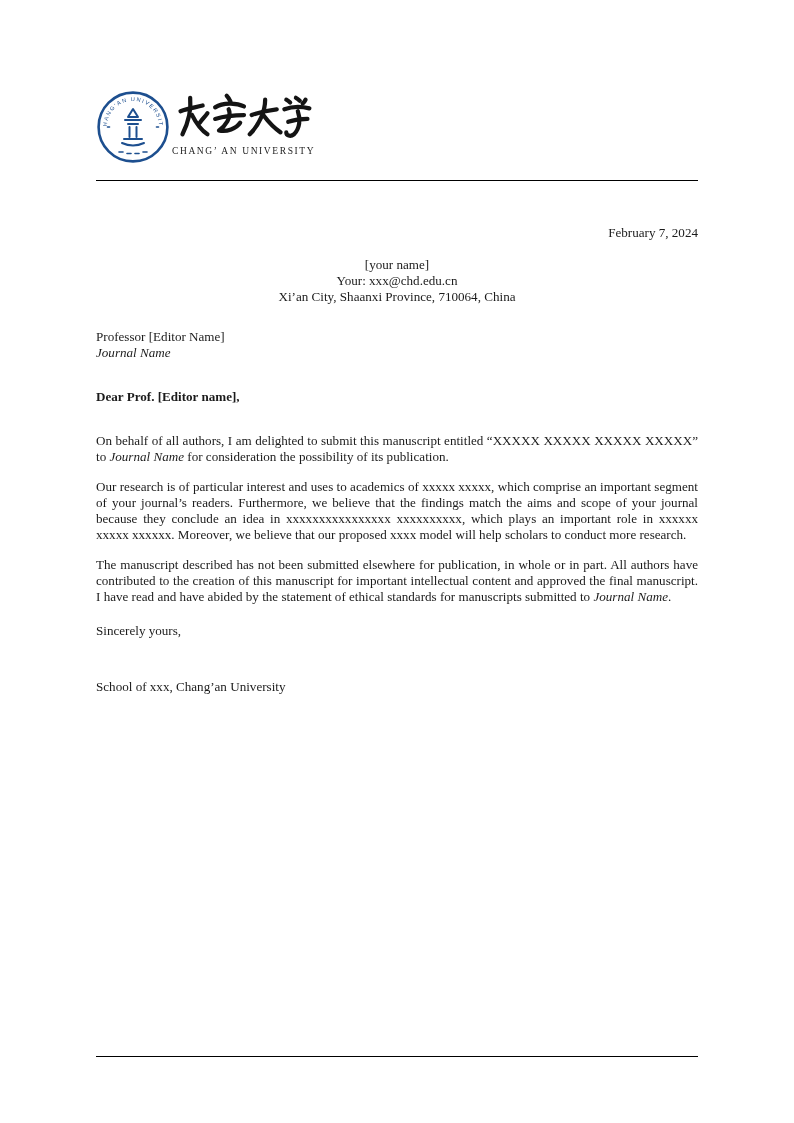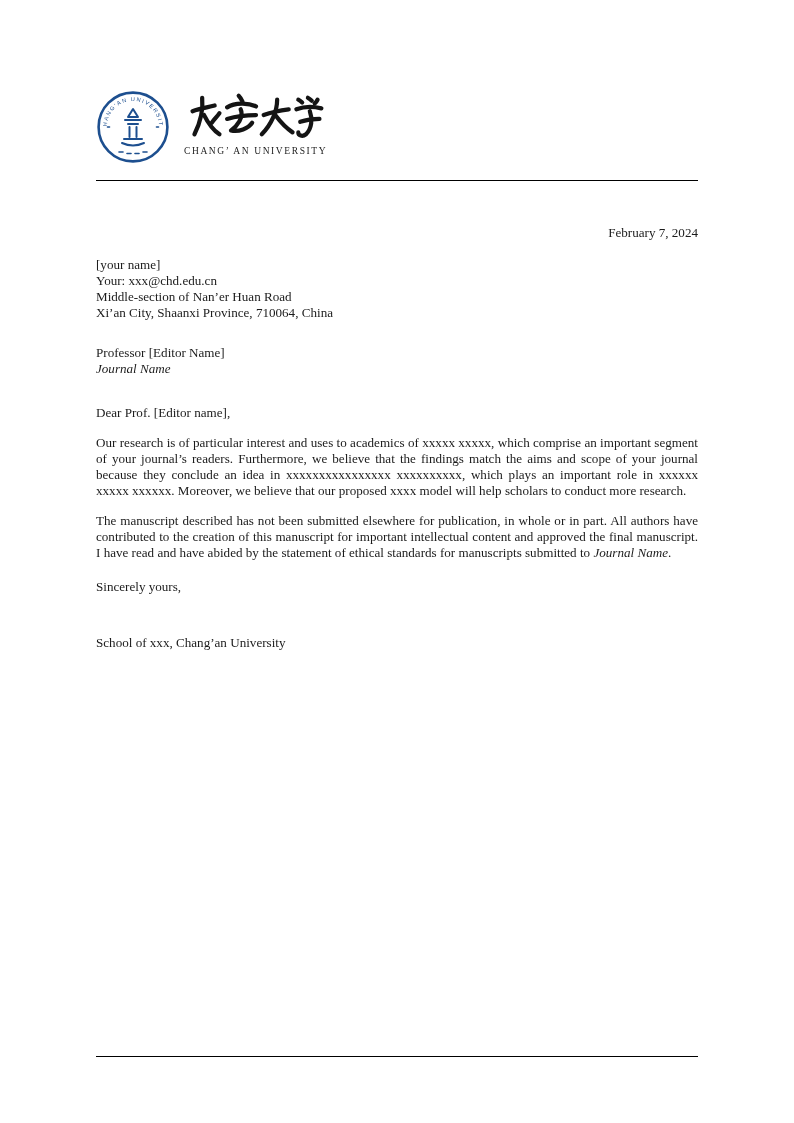--- a/index.html
+++ b/index.html
@@ -26,21 +26,21 @@
     align-items: flex-start;
     padding-top: 90px;
   }
   .seal {
     flex: 0 0 auto;
   }
   .logo-text {
     display: flex;
     flex-direction: column;
     align-items: center;
-    margin-left: 14px;
+    margin-left: 2px;
     margin-top: 2px;
   }
   .uni-en {
     font-size: 9.5px;
     letter-spacing: 1.6px;
     white-space: nowrap;
     margin-top: 1px;
     color: #222;
   }
   .rule {
@@ -53,28 +53,29 @@
     position: absolute;
     left: 96px;
     right: 96px;
     top: 1056px;
   }
   .date-block {
     text-align: right;
     margin-top: 44px;
   }
   .sender-block {
-    text-align: left;
+    text-align: center;
     margin-top: 16px;
   }
   .recipient-block {
     margin-top: 24px;
   }
   .salutation {
     margin-top: 28px;
+    font-weight: bold;
   }
   .para {
     margin: 14px 0 0 0;
     text-align: justify;
   }
   .para.first {
     margin-top: 28px;
   }
   .italic {
     font-style: italic;
@@ -154,31 +155,31 @@
     <div class="rule top-rule"></div>
   </header>
 
   <main>
 
     <div class="date-block">February 7, 2024</div>
 
     <div class="sender-block">
       <div>[your name]</div>
       <div>Your: xxx@chd.edu.cn</div>
-      <div>Middle-section of Nan’er Huan Road</div>
       <div>Xi’an City, Shaanxi Province, 710064, China</div>
     </div>
 
     <div class="recipient-block">
       <div>Professor [Editor Name]</div>
       <div class="italic">Journal Name</div>
     </div>
 
     <div class="salutation">Dear Prof. [Editor name],</div>
 
+    <p class="para first"><span>On behalf of all authors, I am delighted to submit this manuscript entitled “XXXXX XXXXX XXXXX XXXXX” to </span><span class="italic">Journal Name</span><span> for consideration the possibility of its publication.</span></p>
 
 
     <p class="para">Our research is of particular interest and uses to academics of xxxxx xxxxx, which comprise an important segment of your journal’s readers. Furthermore, we believe that the findings match the aims and scope of your journal because they conclude an idea in xxxxxxxxxxxxxxxx xxxxxxxxxx, which plays an important role in xxxxxx xxxxx xxxxxx. Moreover, we believe that our proposed xxxx model will help scholars to conduct more research.</p>
 
     <p class="para"><span>The manuscript described has not been submitted elsewhere for publication, in whole or in part. All authors have contributed to the creation of this manuscript for important intellectual content and approved the final manuscript. I have read and have abided by the statement of ethical standards for manuscripts submitted to </span><span class="italic">Journal Name</span><span>.</span></p>
 
     <div class="valediction">Sincerely yours,</div>
 
     <div class="signature-block">
       <div>School of xxx, Chang’an University</div>

